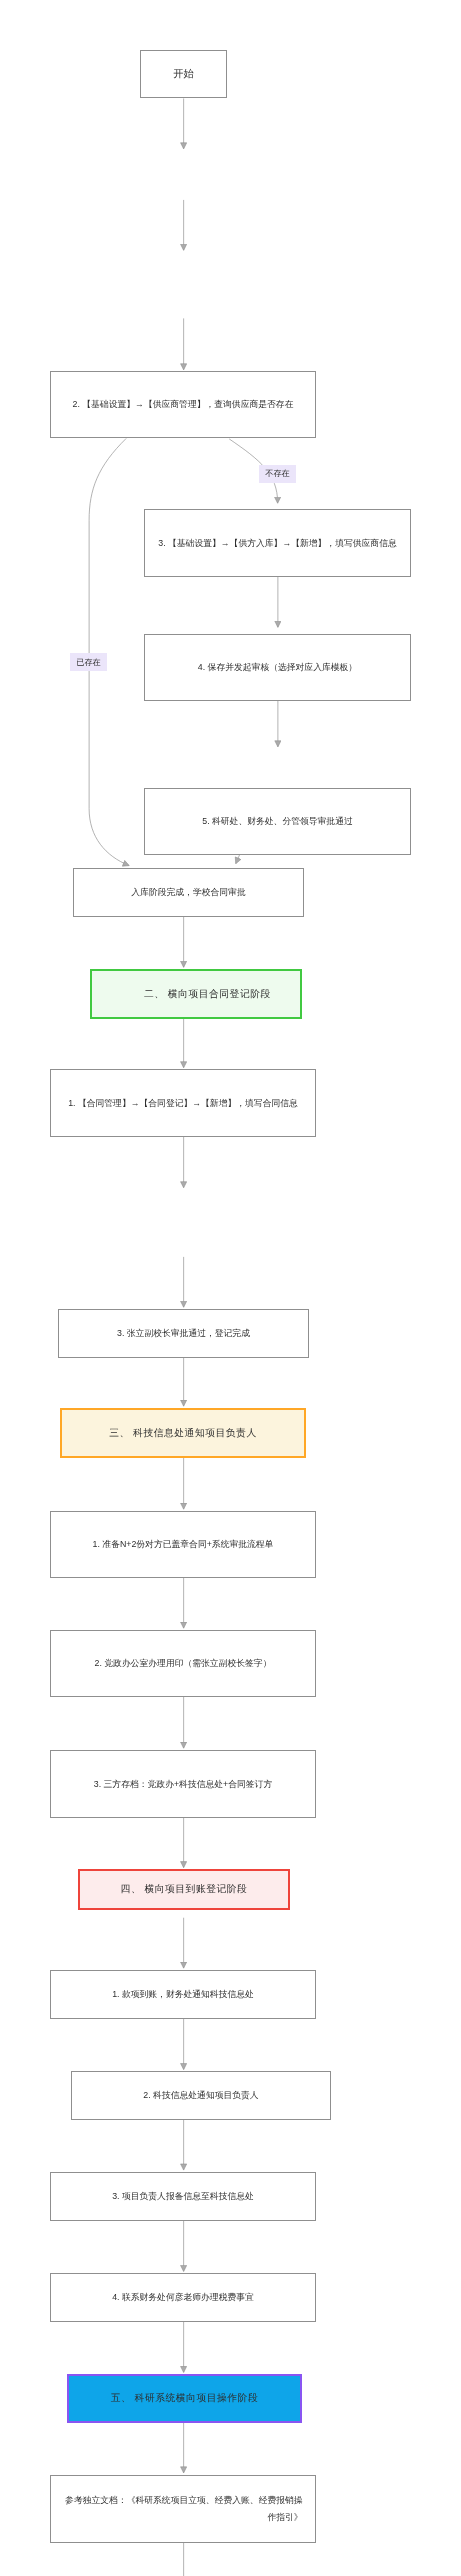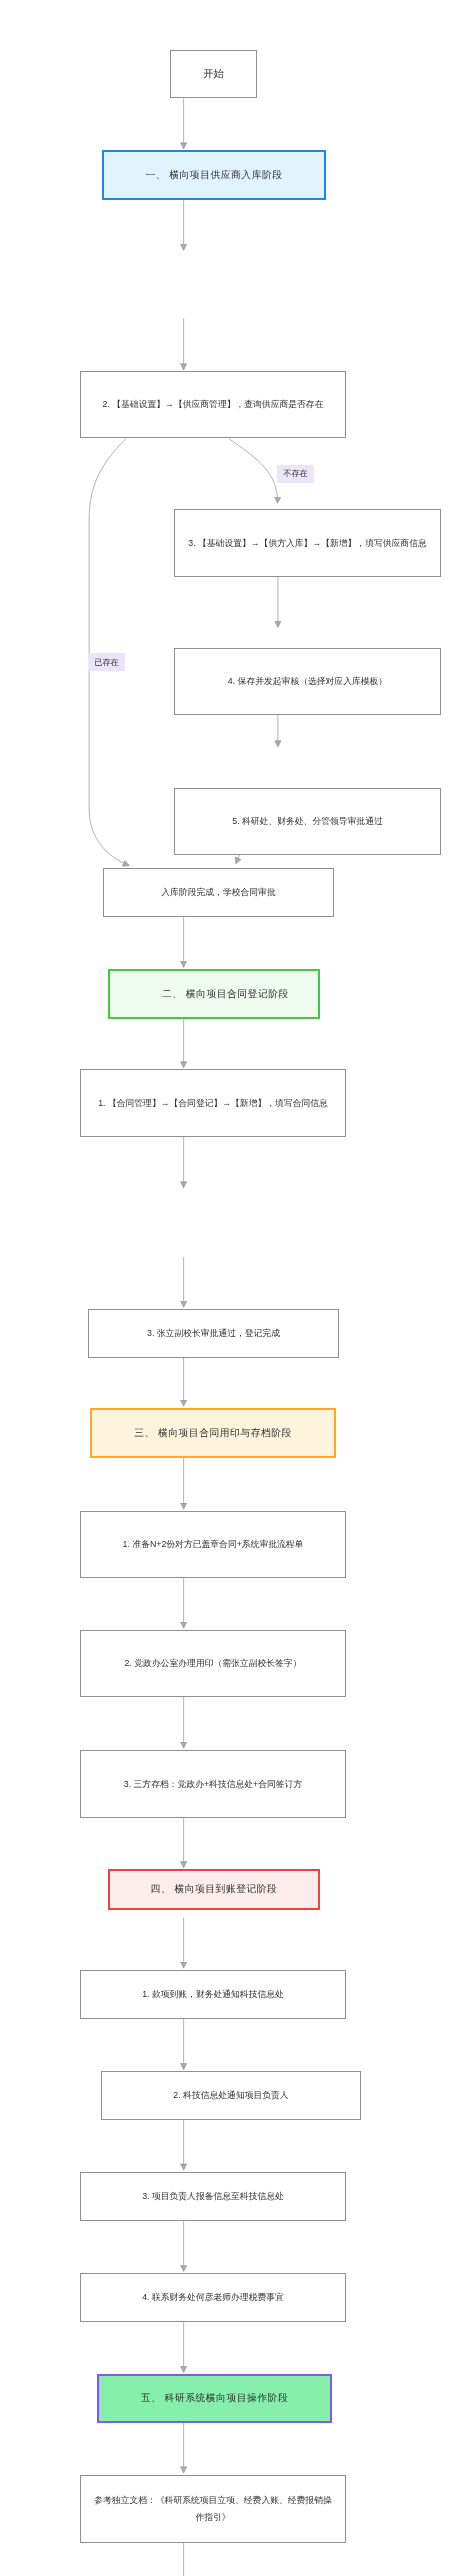--- a/index.html
+++ b/index.html
@@ -11,41 +11,39 @@
     overflow:hidden;
   }
   .edges{position:absolute;left:0;top:0;width:461px;height:2693px;}
   .node{
     position:absolute;
     box-sizing:border-box;
     border:1px solid #8f8f8f;
     background:#ffffff;
     color:#2e2e2e;
     display:flex;align-items:center;justify-content:center;
-    text-align:center;
+    text-align:right;
     font-size:8.8px;line-height:1.9;
     padding:2.1px 12.4px;
-    margin-left:30px;
   }
   .stage{
     border-width:2.1px;
     font-size:9.8px;
     padding:2.1px 5.2px;
     letter-spacing:0.5px;
   }
   .terminal{font-size:10.3px;}
   .edge-label{
     position:absolute;
     background:#ebe5fa;
     color:#2e2e2e;
     font-size:8.2px;
     display:flex;align-items:center;justify-content:center;
     text-align:center;
     box-sizing:border-box;
-    margin-left:18px;
   }
 </style>
 </head>
 <body>
 
 <div class="canvas">
 
   <svg class="edges" width="461" height="2693" viewBox="0 0 895 5228" fill="none">
     <defs>
       <marker id="arw" viewBox="0 0 14 14" refX="12" refY="7" markerWidth="14" markerHeight="14" markerUnits="userSpaceOnUse" orient="auto">
@@ -75,59 +73,58 @@
       <path d="M356.5,4115 V4212" marker-end="url(#arw)"></path>
       <path d="M356.5,4311 V4409" marker-end="url(#arw)"></path>
       <path d="M356.5,4507 V4605" marker-end="url(#arw)"></path>
       <path d="M356.5,4703 V4800" marker-end="url(#arw)"></path>
       <path d="M356.5,4935 V5033" marker-end="url(#arw)"></path>
     </g>
   </svg>
 
   <div class="node terminal" style="left:140px;top:50px;width:87px;height:48px">开始</div>
 
-  <div class="node stage" style="left: 72px; top: 150px; width: 224px; height: 50px; border-color: rgb(30, 136, 229); background: rgb(225, 243, 253);">一、 横向项目供应商入库阶段</div>
 
 
   <div class="node" style="left:50px;top:371px;width:266px;height:67px">2. 【基础设置】→【供应商管理】，查询供应商是否存在</div>
 
   <div class="node" style="left:144px;top:509px;width:267px;height:68px">3. 【基础设置】→【供方入库】→【新增】，填写供应商信息</div>
 
-  <div class="node" style="left:144px;top:648px;width:267px;height:67px">4. 保存并发起审核（选择对应入库模板）</div>
+  <div class="node" style="left:144px;top:634px;width:267px;height:67px">4. 保存并发起审核（选择对应入库模板）</div>
 
   <div class="node" style="left:144px;top:788px;width:267px;height:67px">5. 科研处、财务处、分管领导审批通过</div>
 
   <div class="node" style="left:73px;top:868px;width:231px;height:49px">入库阶段完成，学校合同审批</div>
 
-  <div class="node stage" style="left: 78px; top: 969px; width: 212px; height: 50px; border-color: rgb(65, 201, 65); background: rgb(238, 251, 238); padding-left: 28px;">二、 横向项目合同登记阶段</div>
+  <div class="node stage" style="left: 90px; top: 969px; width: 212px; height: 50px; border-color: rgb(65, 201, 65); background: rgb(238, 251, 238); padding-left: 28px;">二、 横向项目合同登记阶段</div>
 
   <div class="node" style="left:50px;top:1069px;width:266px;height:68px">1. 【合同管理】→【合同登记】→【新增】，填写合同信息</div>
 
 
   <div class="node" style="left:58px;top:1309px;width:251px;height:49px">3. 张立副校长审批通过，登记完成</div>
 
-  <div class="node stage" style="left: 60px; top: 1408px; width: 246px; height: 50px; border-color: rgb(255, 167, 38); background: rgb(252, 244, 221);">三、 横向项目合同用印与存档阶段</div>
+  <div class="node stage" style="left: 60px; top: 1408px; width: 246px; height: 50px; border-color: rgb(255, 167, 38); background: rgb(252, 244, 221);">三、 科技信息处通知项目负责人</div>
 
   <div class="node" style="left:50px;top:1511px;width:266px;height:67px">1. 准备N+2份对方已盖章合同+系统审批流程单</div>
 
   <div class="node" style="left:50px;top:1630px;width:266px;height:67px">2. 党政办公室办理用印（需张立副校长签字）</div>
 
   <div class="node" style="left:50px;top:1750px;width:266px;height:68px">3. 三方存档：党政办+科技信息处+合同签订方</div>
 
   <div class="node stage" style="left: 78px; top: 1869px; width: 212px; height: 41px; border-color: rgb(238, 68, 59); background: rgb(253, 236, 236);">四、 横向项目到账登记阶段</div>
 
   <div class="node" style="left:50px;top:1970px;width:266px;height:49px">1. 款项到账，财务处通知科技信息处</div>
 
   <div class="node" style="left:71px;top:2071px;width:260px;height:49px">2. 科技信息处通知项目负责人</div>
 
   <div class="node" style="left:50px;top:2172px;width:266px;height:49px">3. 项目负责人报备信息至科技信息处</div>
 
   <div class="node" style="left:50px;top:2273px;width:266px;height:49px">4. 联系财务处何彦老师办理税费事宜</div>
 
-  <div class="node stage" style="left: 67px; top: 2374px; width: 235px; height: 49px; border-color: rgb(137, 85, 242); background: #86efac;">五、 科研系统横向项目操作阶段</div>
+  <div class="node stage" style="left: 67px; top: 2374px; width: 235px; height: 49px; border-color: rgb(137, 85, 242); background: #0ea5e9;">五、 科研系统横向项目操作阶段</div>
 
   <div class="node" style="left:50px;top:2475px;width:266px;height:68px">参考独立文档：《科研系统项目立项、经费入账、经费报销操作指引》</div>
 
   <div class="edge-label" style="left:259px;top:465px;width:37px;height:17.5px">不存在</div>
 
   <div class="edge-label" style="left:70px;top:653px;width:37px;height:18px">已存在</div>
 
 </div>
 
 

